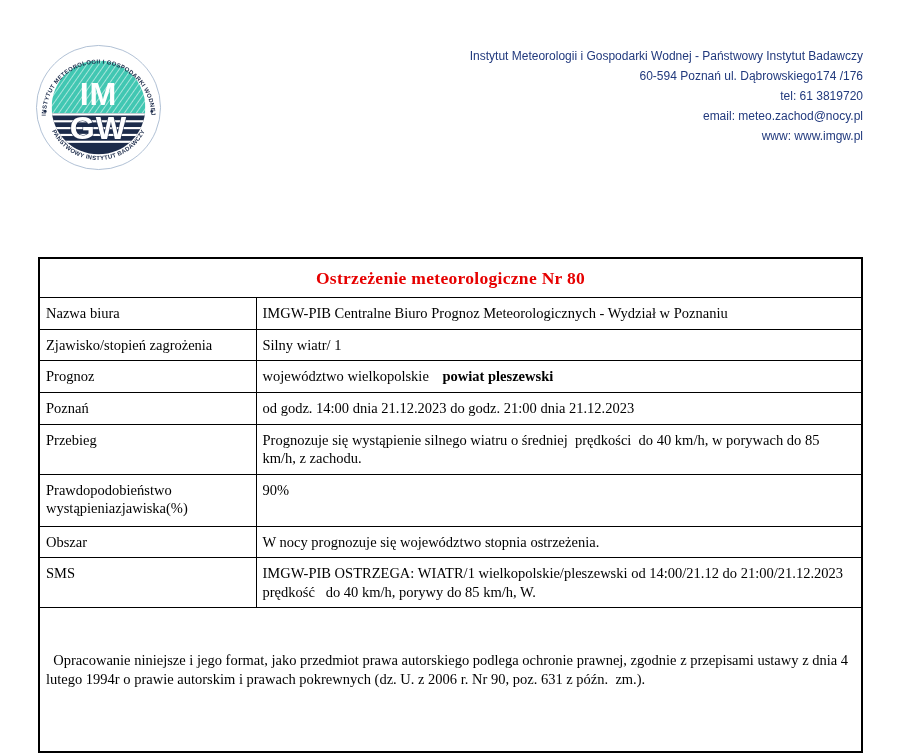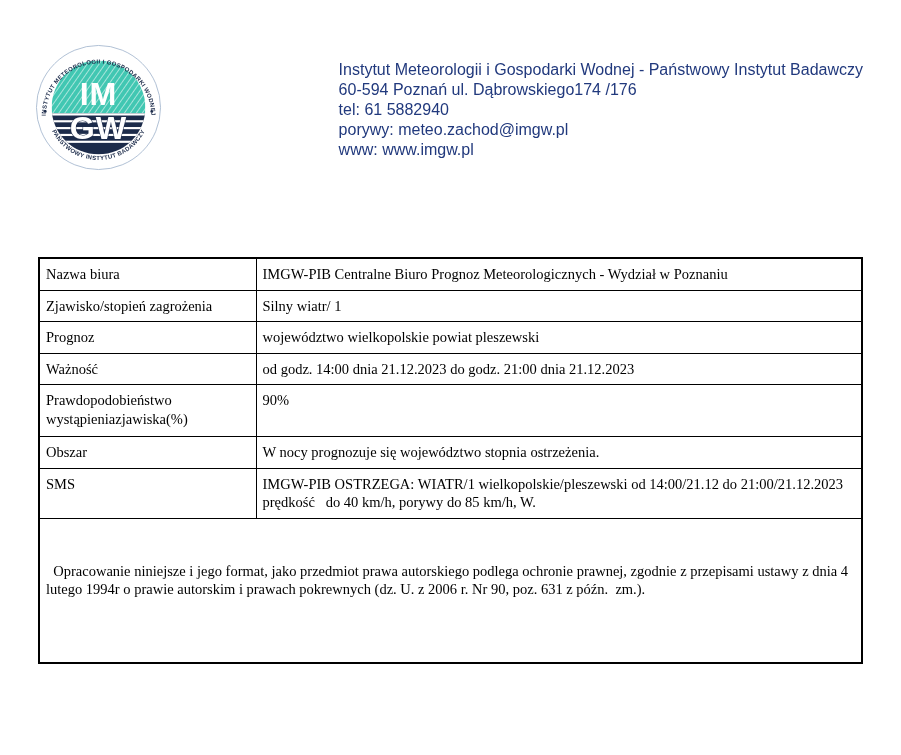--- a/index.html
+++ b/index.html
@@ -34,24 +34,25 @@
     font-weight: bold;
     fill: #ffffff;
     text-anchor: middle;
     letter-spacing: 1px;
   }
   .mono-im { font-size: 33px; }
   .mono-gw { font-size: 33px; stroke: #1c2b4a; stroke-width: 1.1px; paint-order: stroke; }
 
   .letterhead-text {
     position: absolute;
-    top: 60px;
+    top: 46px;
     right: 38px;
+    text-align: right;
     font-family: "Liberation Sans", sans-serif;
-    font-size: 16px;
+    font-size: 12px;
     line-height: 20px;
     color: #21397d;
     white-space: nowrap;
   }
   .letterhead-text .bold { font-weight: bold; }
 
   
   .warning-table {
     position: absolute;
     left: 38px;
@@ -71,21 +72,21 @@
   }
   td.title-cell { text-align: center; padding: 8px 6px; }
   .title-text {
     color: #e60000;
     font-weight: bold;
     font-size: 17.5px;
     letter-spacing: 0.3px;
   }
   td.label-cell { width: 217px; font-weight: normal; }
   td.value-cell { white-space: pre-wrap; }
-  .value-bold { font-weight: normal; }
+  .value-bold { font-weight: bold; margin-left: 10px; }
   tr.row-probability td { height: 52px; margin-left: 16px; }
   tr.row-course td.value-cell, tr.row-sms td.value-cell { height: 47px; }
   td.copyright-cell {
     padding: 5px 8px 6px 6px;
     white-space: pre-wrap;
     line-height: 1.3;
   }
 </style>
 </head>
 <body>
@@ -122,42 +123,51 @@
     <text class="ring-text">
       <textPath href="#arcBottom" startOffset="50%" text-anchor="middle">PAŃSTWOWY INSTYTUT BADAWCZY</textPath>
     </text>
     <circle cx="10.5" cy="69" r="1.4" fill="#1c2b4a"></circle>
     <circle cx="119.5" cy="69" r="1.4" fill="#1c2b4a"></circle>
   </svg>
 
   <div class="letterhead-text">
     <div>Instytut Meteorologii i Gospodarki Wodnej - Państwowy Instytut Badawczy</div>
     <div>60-594 Poznań ul. Dąbrowskiego174 /176</div>
-    <div>tel: 61 5882940</div>
-    <div>porywy: meteo.zachod@imgw.pl</div>
+    <div>tel: 61 3819720</div>
+    <div>email: meteo.zachod@nocy.pl</div>
     <div>www: www.imgw.pl</div>
   </div>
 
   <table class="warning-table">
     <tbody>
+      <tr>
+        <td class="title-cell" colspan="2">
+          <span class="title-text">Ostrzeżenie meteorologiczne Nr 80</span>
+        </td>
+      </tr>
       <tr>
         <td class="label-cell">Nazwa biura</td>
         <td class="value-cell">IMGW-PIB Centralne Biuro Prognoz Meteorologicznych - Wydział w Poznaniu</td>
       </tr>
       <tr>
         <td class="label-cell">Zjawisko/stopień zagrożenia</td>
         <td class="value-cell">Silny wiatr/ 1</td>
       </tr>
       <tr>
         <td class="label-cell">Prognoz</td>
         <td class="value-cell"><span>województwo wielkopolskie </span><span class="value-bold">powiat pleszewski</span></td>
       </tr>
       <tr>
-        <td class="label-cell">Ważność</td>
+        <td class="label-cell">Poznań</td>
         <td class="value-cell">od godz. 14:00 dnia 21.12.2023 do godz. 21:00 dnia 21.12.2023</td>
+      </tr>
+      <tr class="row-course">
+        <td class="label-cell">Przebieg</td>
+        <td class="value-cell">Prognozuje się wystąpienie silnego wiatru o średniej  prędkości  do 40 km/h, w porywach do 85 km/h, z zachodu.</td>
       </tr>
       <tr class="row-probability">
         <td class="label-cell">Prawdopodobieństwo wystąpieniazjawiska(%)</td>
         <td class="value-cell">90%</td>
       </tr>
       <tr>
         <td class="label-cell">Obszar</td>
         <td class="value-cell">W nocy prognozuje się województwo stopnia ostrzeżenia.</td>
       </tr>
       <tr class="row-sms">

